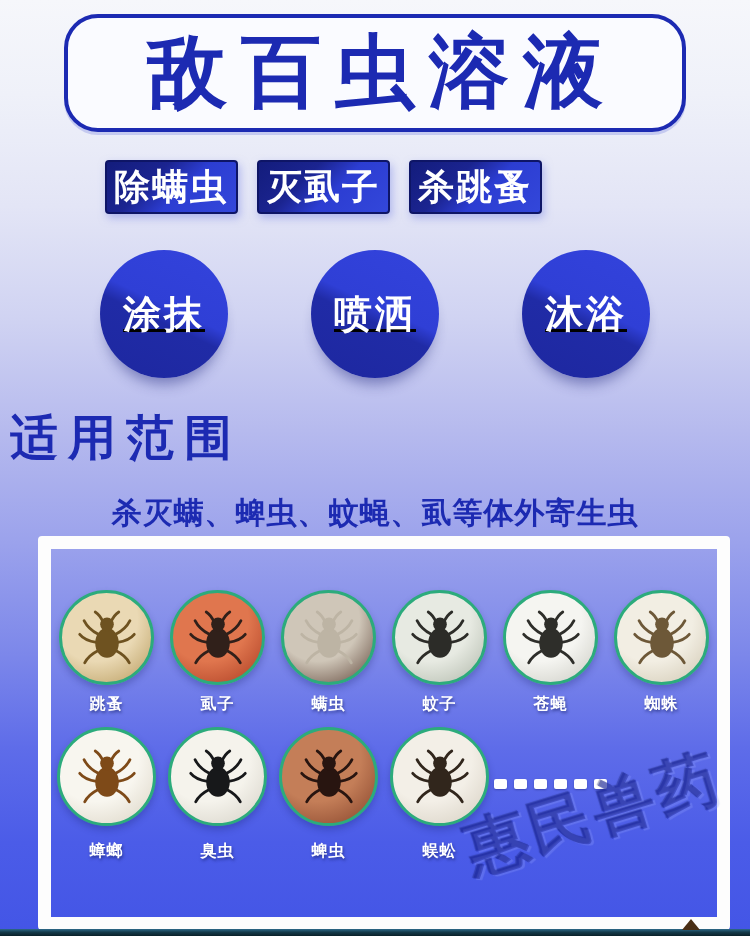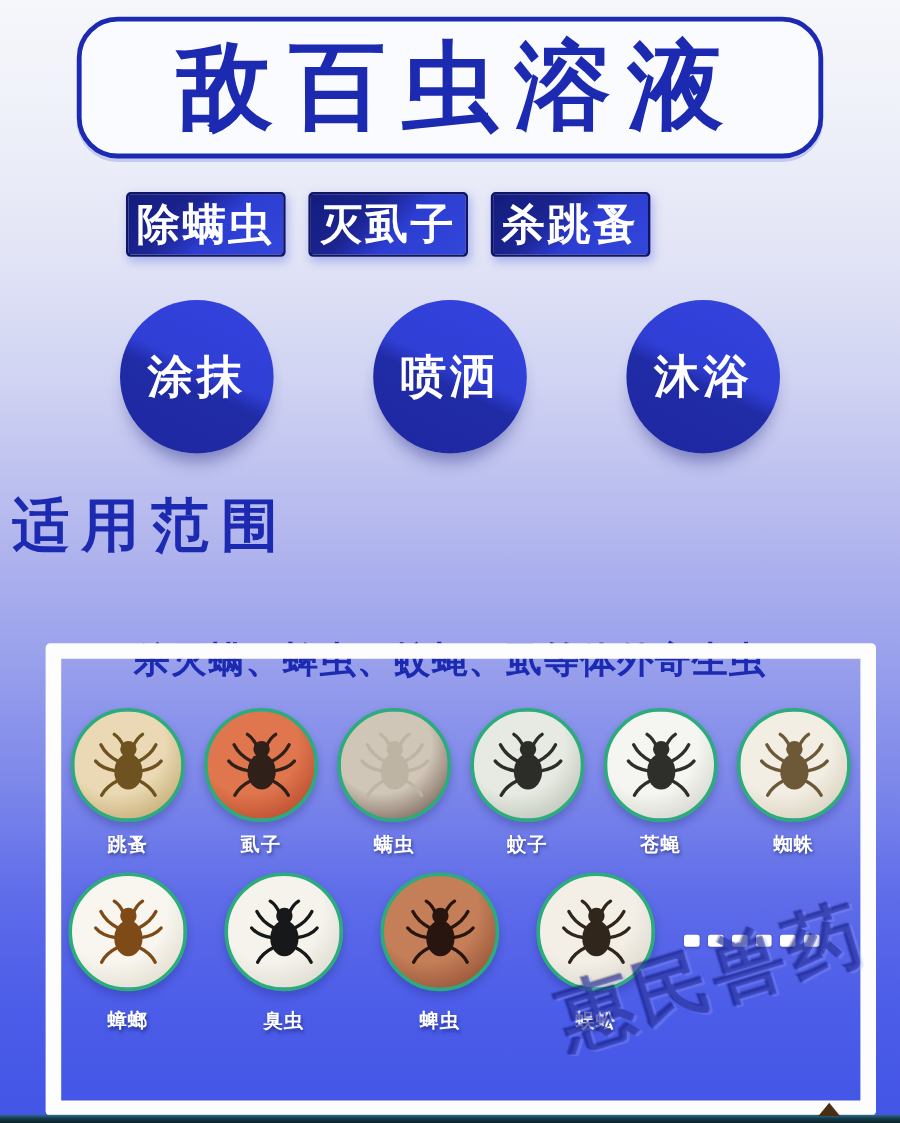--- a/index.html
+++ b/index.html
@@ -27,47 +27,47 @@
   .badges{position:absolute;left:0;top:160px;width:646px;display:flex;justify-content:center;gap:19px;}
   .badge{
     width:133px;height:54px;box-sizing:border-box;
     border:2px solid #0e1566;border-radius:4px;
     background:linear-gradient(135deg,var(--badge-dark,#131c7c) 0%,#1b2490 35%,var(--badge-light,#2c3dd2) 58%,#3347da 100%);
     color:#fff;font-size:36px;font-weight:bold;letter-spacing:2px;
     display:flex;align-items:center;justify-content:center;
     box-shadow:2px 4px 8px rgba(130,140,230,.55);white-space:nowrap;
   }
   
-  .methods{position:absolute;left:0;top:250px;width:750px;display:flex;justify-content:center;gap:83px;}
+  .methods{position:absolute;left:0;top:250px;width:750px;display:flex;justify-content:center;gap:83px;text-decoration:underline;}
   .method-circle{
     width:128px;height:128px;border-radius:50%;
     background:linear-gradient(205deg,var(--circle-light,#3343dc) 0%,#2f3fd6 45%,#202ba6 55%,var(--circle-dark,#1d27a0) 100%);
     color:#fff;font-size:38px;font-weight:bold;letter-spacing:3px;
     display:flex;align-items:center;justify-content:center;
     box-shadow:0 12px 14px -6px rgba(25,32,120,.45);white-space:nowrap;
   }
   
   .scope-title{
     position:absolute;left:0;top:406px;width:750px;text-align:left;
     font-size:48px;font-weight:bold;color:var(--accent,#1c2ab2);
     letter-spacing:10px;text-indent:10px;margin:0;
   }
   .scope-subtitle{
     position:absolute;left:0;top:493px;width:750px;text-align:center;
     font-size:30px;font-weight:bold;color:var(--accent,#1c2ab2);
-    letter-spacing:1px;white-space:nowrap;margin-top:37px;
+    letter-spacing:1px;white-space:nowrap;
   }
   
   .panel{
     position:absolute;left:38px;top:536px;width:692px;height:394px;
     box-sizing:border-box;border:13px solid var(--panel-border,#fdfdfd);border-radius:4px;
   }
   .insect-row{position:absolute;left:51px;width:666px;display:flex;}
   .row1{top:590px;}
-  .row2{top:727px;gap:19px;}
+  .row2{top:727px;}
   .insect-cell{width:111px;display:flex;flex-direction:column;align-items:center;}
   .photo{
     border-radius:50%;border:3px solid var(--ring,#2cab7c);box-sizing:border-box;
     display:flex;align-items:center;justify-content:center;
     box-shadow:0 4px 7px rgba(20,30,100,.28);
     background:radial-gradient(circle at 38% 30%,#eee 0%,#bbb 100%);
   }
   .row1 .photo{width:95px;height:95px;}
   .row2 .photo{width:99px;height:99px;}
   .bug{width:62px;height:62px;}

